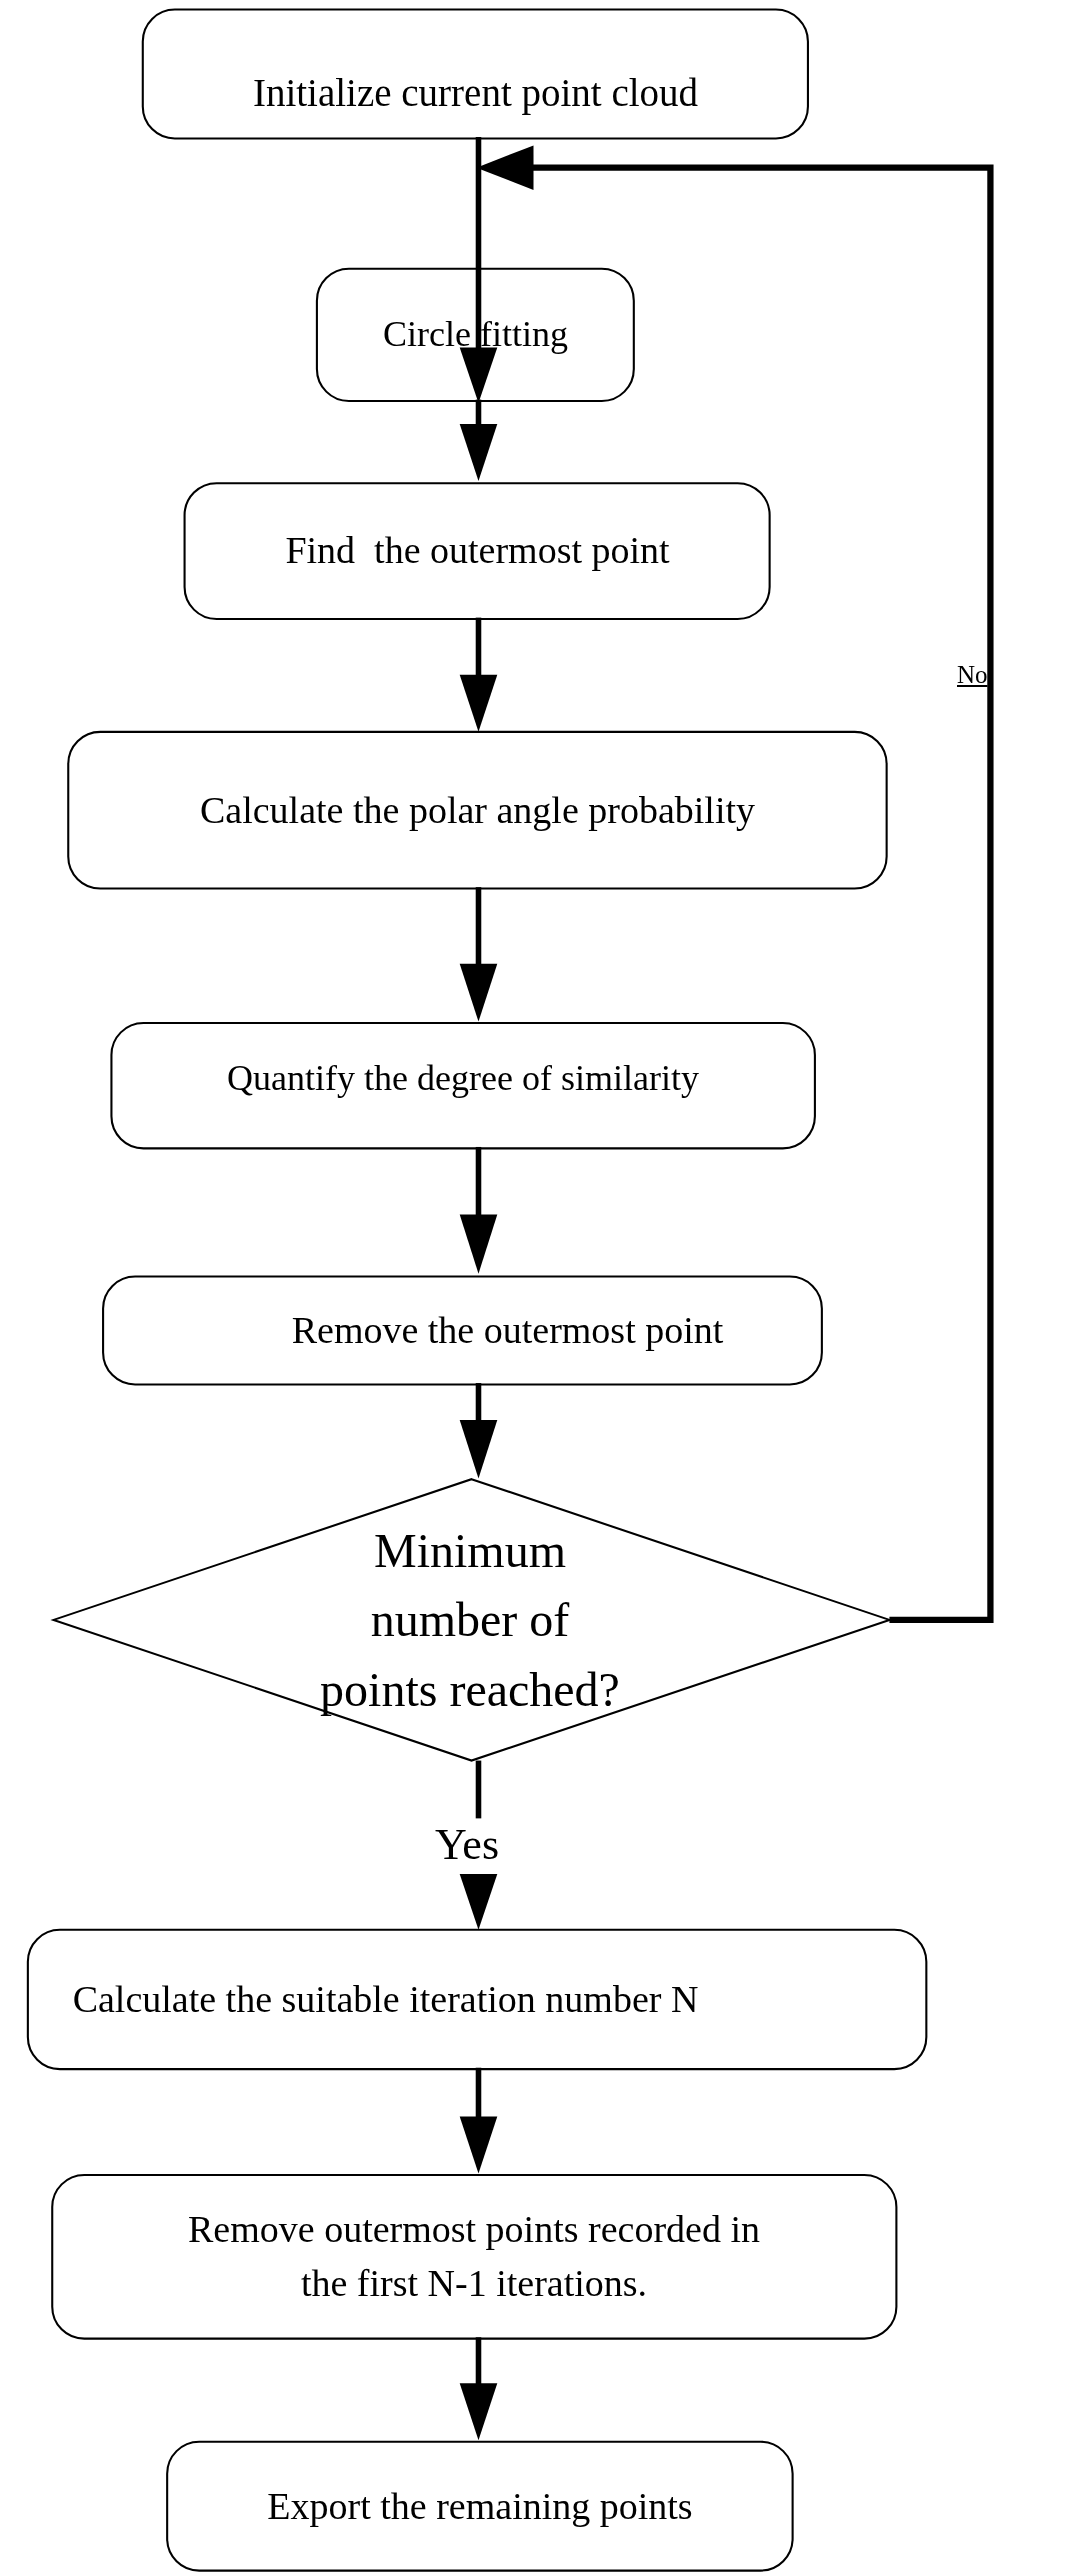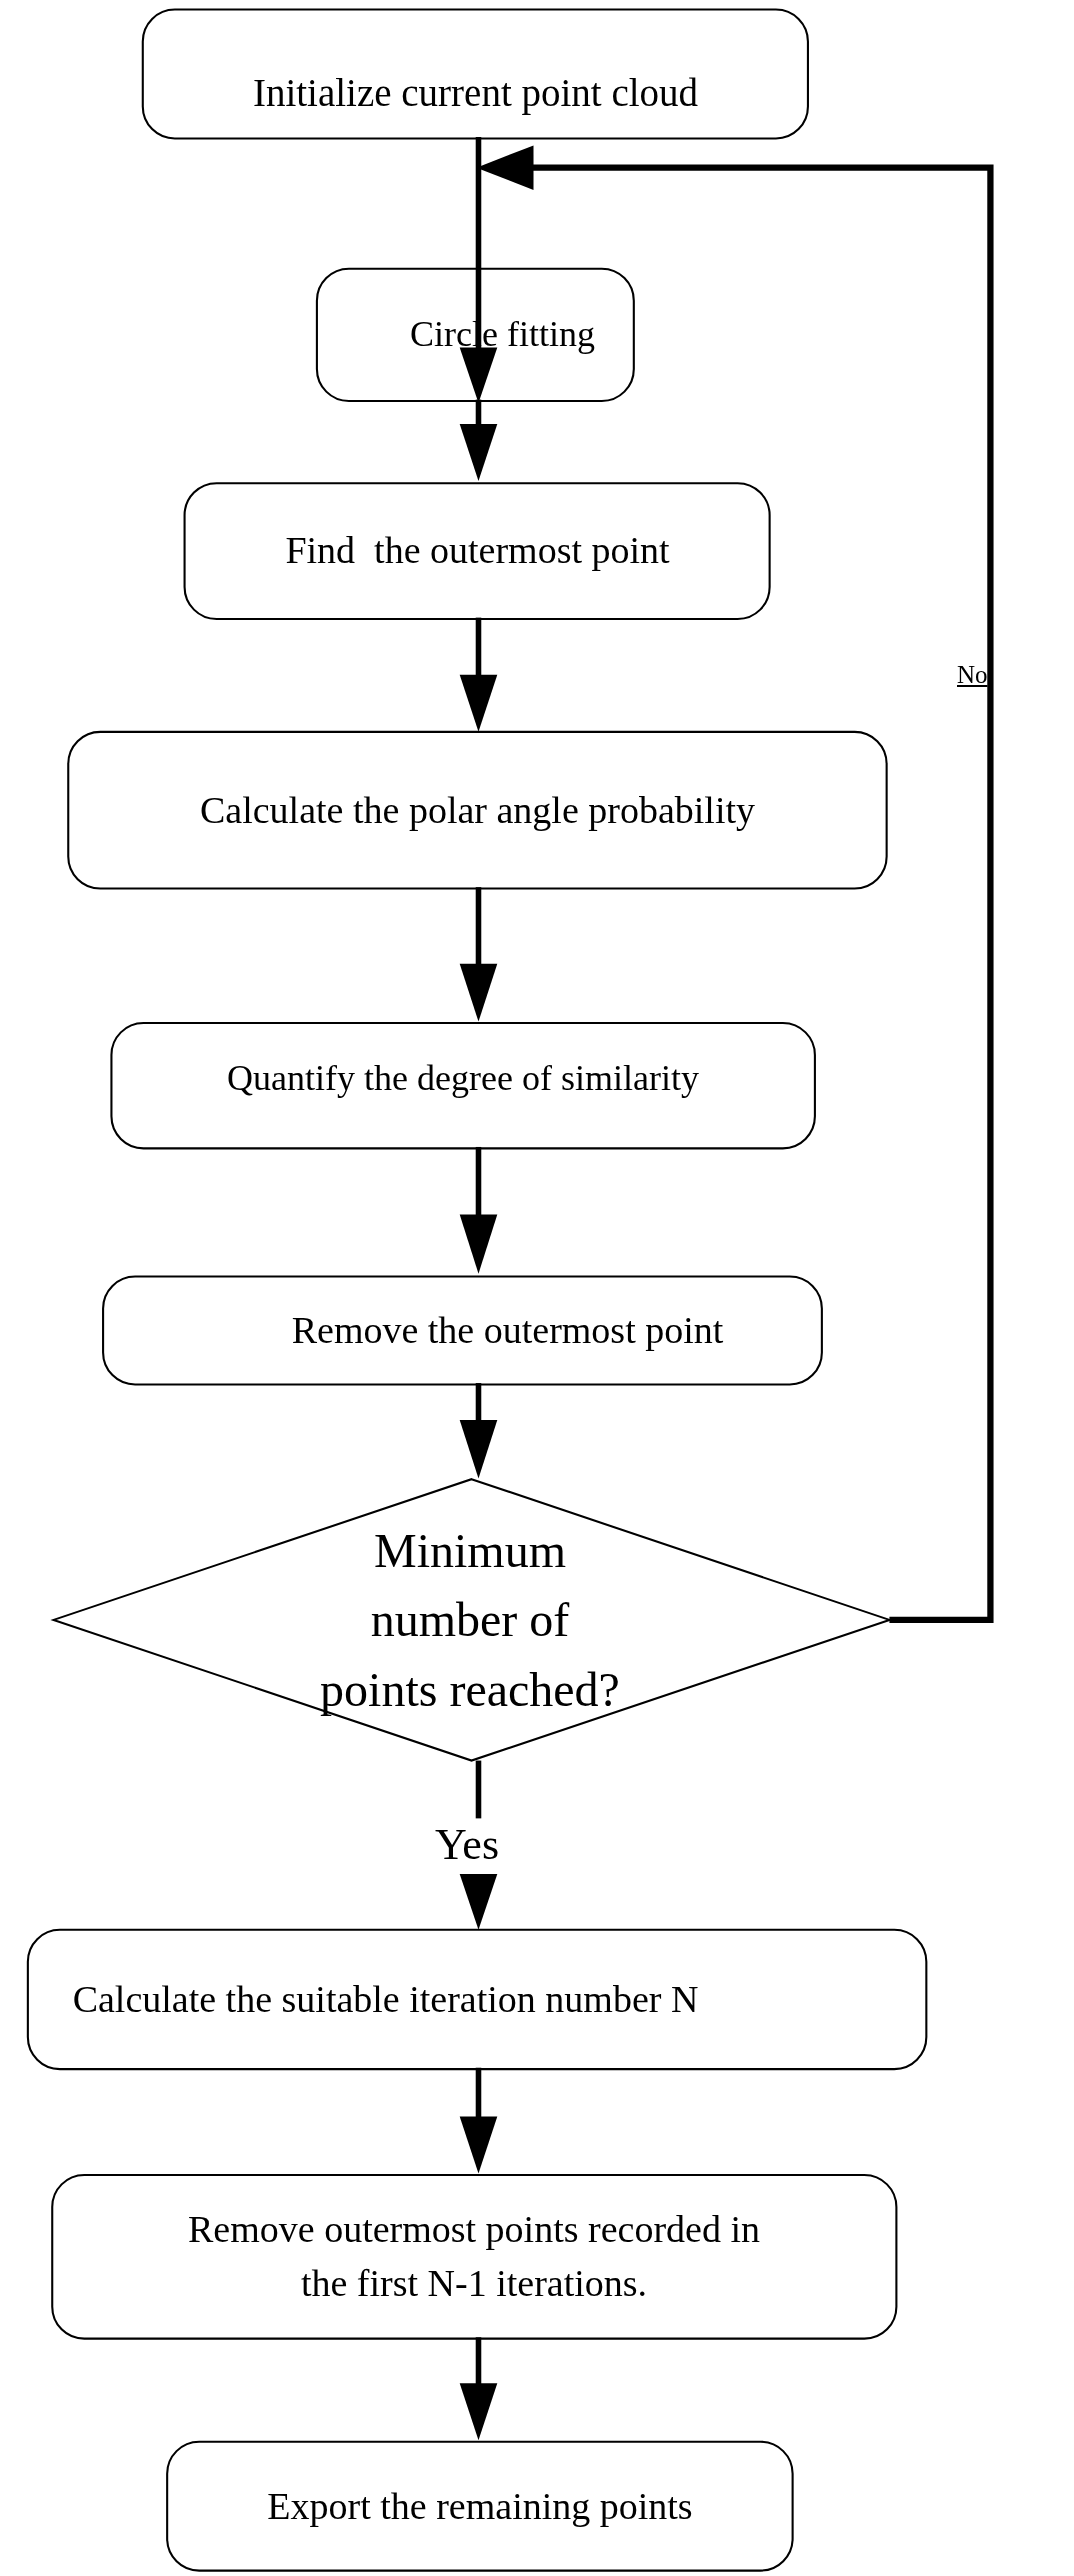--- a/index.html
+++ b/index.html
@@ -117,21 +117,21 @@
 
     <g>
       <path d="M 1277 2325 L 1422 2325 L 1422 240 L 760 240" fill="none" stroke="#000000" stroke-width="9"></path>
       <polygon points="766,208 766,272 684,240" fill="#000000"></polygon>
     </g>
 
   </svg>
 
   <div class="node-label" style="left:143px; top:9px; width:665px; height:129px; font-size:39px;margin-top:20px;">Initialize current point cloud</div>
 
-  <div class="node-label" style="left:317px; top:268px; width:317px; height:132px; font-size:36px;padding-left:27px;">Circle fitting</div>
+  <div class="node-label" style="left:317px; top:268px; width:317px; height:132px; font-size:36px;">Circle fitting</div>
 
   <div class="node-label" style="left:185px; top:483px; width:585px; height:136px; font-size:38px;">Find  the outermost point</div>
 
   <div class="node-label" style="left:68px; top:732px; width:819px; height:157px; font-size:38px;">Calculate the polar angle probability</div>
 
   <div class="node-label" style="left:111px; top:1023px; width:704px; height:111px; font-size:36px;">Quantify the degree of similarity</div>
 
   <div class="node-label" style="left:103px; top:1277px; width:719px; height:108px; font-size:38px;padding-left:45px;">Remove the outermost point</div>
 
   <div class="node-label" style="left:261px; top:1505px; width:418px; height:230px; font-size:48px; line-height:1.45;">Minimum

